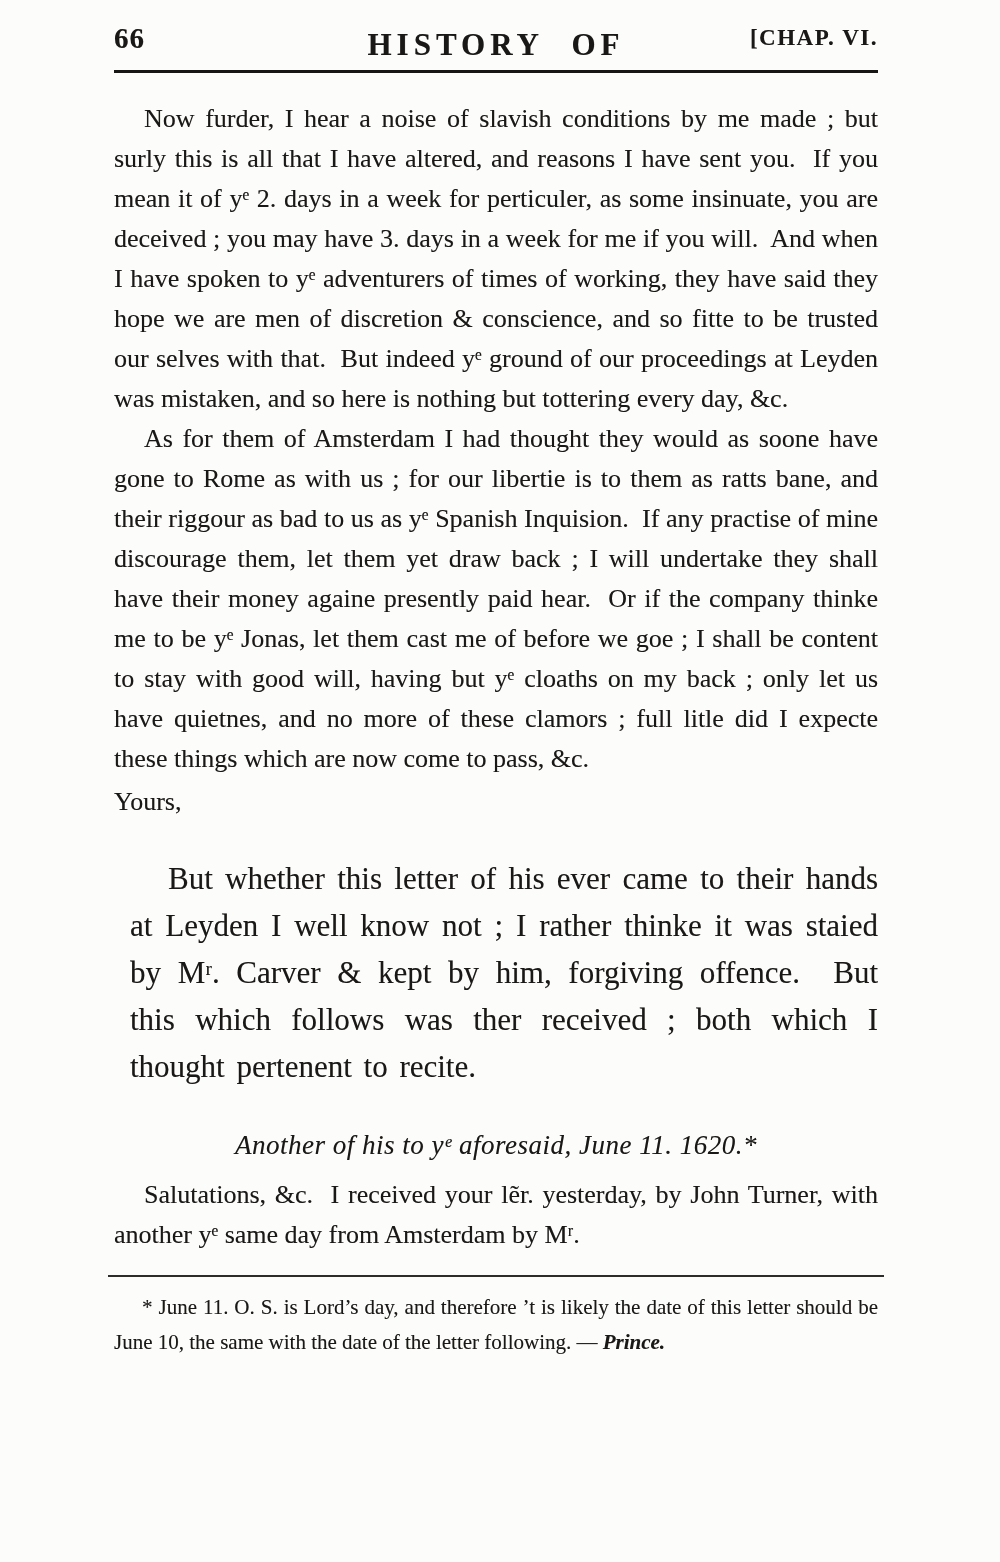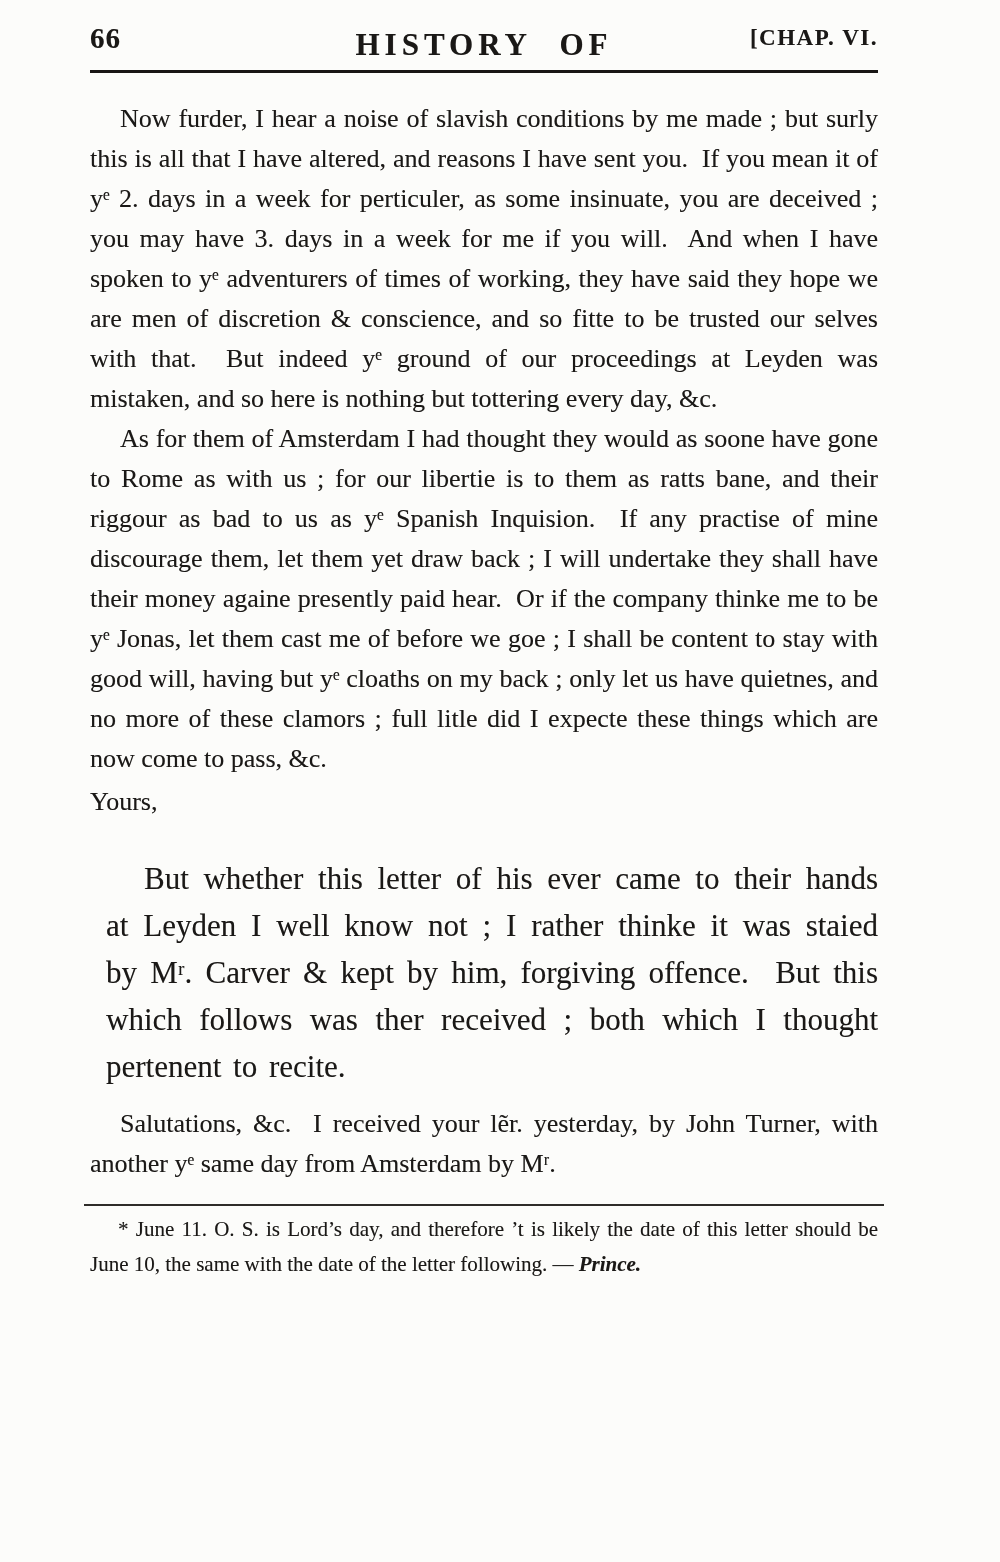--- a/index.html
+++ b/index.html
@@ -3,21 +3,21 @@
 <meta charset="utf-8">
 <style>
   * { box-sizing: border-box; }
   html, body {
     margin: 0; padding: 0;
     background: #fcfcfa;
   }
   .page {
     width: 1000px;
     height: 1562px;
-    padding: 22px 122px 0 90px;
+    padding: 22px 122px 0 114px;
     background: #fcfcfa;
     color: #1a1816;
     font-family: "Liberation Serif", "DejaVu Serif", serif;
     text-shadow: 0.2px 0.2px 0 rgba(25,22,20,0.35);
     overflow: hidden;
   }
 
   
   .pagehead { position: relative; height: 42px; }
   .pnum {
@@ -65,21 +65,21 @@
     font-size: 27px; letter-spacing: 0.5px;
   }
   .l2p { margin-top: 14px; }
 
   
   .footnote { margin-top: 20px; }
   .fnrule { border-top: 2px solid #2e2c29; margin: 0 -6px; }
   .fn {
     font-size: 21px; line-height: 35px;
     text-align: justify; text-indent: 28px;
-    margin: 6px 0 0 0;
+    margin: 13px 0 0 0;
   }
   .fnattr { font-weight: bold; font-style: italic; }
 </style>
 </head>
 <body>
 
 <div class="page">
 
   <header class="pagehead">
     <span class="pnum">66</span>
@@ -91,20 +91,21 @@
   <section class="letter">
     <p class="lt ind">Now furder, I hear a noise of slavish conditions by me made ; but surly this is all that I have altered, and reasons I have sent you.&nbsp; If you mean it of yᵉ 2. days in a week for perticuler, as some insinuate, you are deceived ; you may have 3. days in a week for me if you will.&nbsp; And when I have spoken to yᵉ adventurers of times of working, they have said they hope we are men of discretion &amp; conscience, and so fitte to be trusted our selves with that.&nbsp; But indeed yᵉ ground of our proceedings at Leyden was mistaken, and so here is nothing but tottering every day, &amp;c.</p>
     <p class="lt ind">As for them of Amsterdam I had thought they would as soone have gone to Rome as with us ; for our libertie is to them as ratts bane, and their riggour as bad to us as yᵉ Spanish Inquision.&nbsp; If any practise of mine discourage them, let them yet draw back ; I will undertake they shall have their money againe presently paid hear.&nbsp; Or if the company thinke me to be yᵉ Jonas, let them cast me of before we goe ; I shall be content to stay with good will, having but yᵉ cloaths on my back ; only let us have quietnes, and no more of these clamors ; full litle did I expecte these things which are now come to pass, &amp;c.</p>
     <div class="signoff">
       <span>Yours,</span>
     </div>
   </section>
 
   <p class="narr">But whether this letter of his ever came to their hands at Leyden I well know not ; I rather thinke it was staied by Mʳ. Carver &amp; kept by him, forgiving offence.&nbsp; But this which follows was ther received ; both which I thought pertenent to recite.</p>
 
+  <h2 class="heading">Another of his to yᵉ aforesaid, June 11. 1620.*</h2>
 
   <p class="lt ind l2p">Salutations, &amp;c.&nbsp; I received your lẽr. yesterday, by John Turner, with another yᵉ same day from Amsterdam by Mʳ.</p>
 
   <footer class="footnote">
     <div class="fnrule"></div>
     <p class="fn"><span>* June 11. O. S. is Lord’s day, and therefore ’t is likely the date of this letter should be June 10, the same with the date of the letter following. — </span><em class="fnattr">Prince.</em></p>
   </footer>
 
 </div>
 

